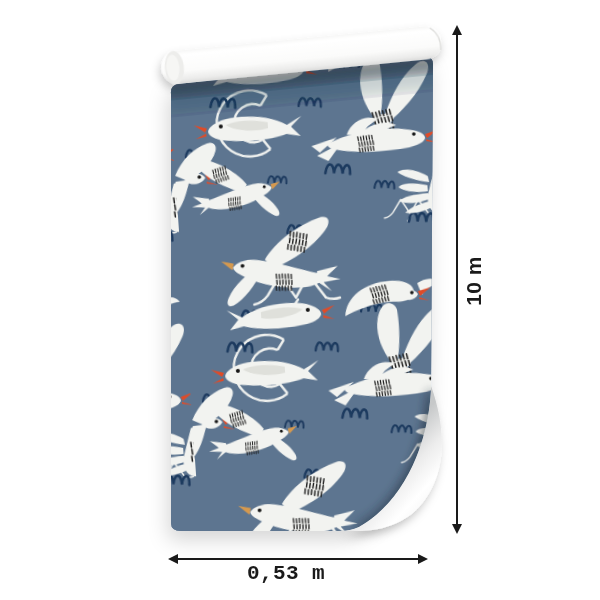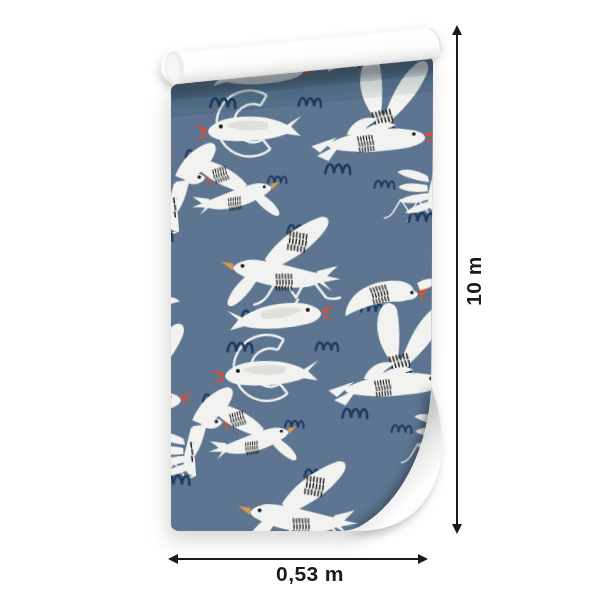--- a/index.html
+++ b/index.html
@@ -18,21 +18,21 @@
   .ah{width:0;height:0;display:block;}
   .ah.up{border-left:5px solid transparent;border-right:5px solid transparent;border-bottom:10px solid #1a1a1a;}
   .ah.down{border-left:5px solid transparent;border-right:5px solid transparent;border-top:10px solid #1a1a1a;}
   .ah.left{border-top:5px solid transparent;border-bottom:5px solid transparent;border-right:10px solid #1a1a1a;}
   .ah.right{border-top:5px solid transparent;border-bottom:5px solid transparent;border-left:10px solid #1a1a1a;}
   .dim-label{
     position:absolute;font-weight:700;font-size:21px;color:#1a1a1a;
     letter-spacing:.4px;text-align:center;white-space:nowrap;
   }
   .v-label{left:439px;top:268px;width:70px;height:26px;line-height:26px;transform:rotate(-90deg);}
-  .h-label{left:180px;top:562px;width:260px;}
+  .h-label{left:156px;top:562px;width:260px;font-family:Liberation Mono, monospace;}
 </style>
 </head>
 <body>
 
 <div class="stage">
 
   <svg width="600" height="600" viewBox="0 0 600 600" aria-hidden="true">
     <defs>
       <linearGradient id="tubeGrad" gradientUnits="userSpaceOnUse" x1="0" y1="50" x2="0" y2="85">
         <stop offset="0" stop-color="#f4f4f3"></stop>

